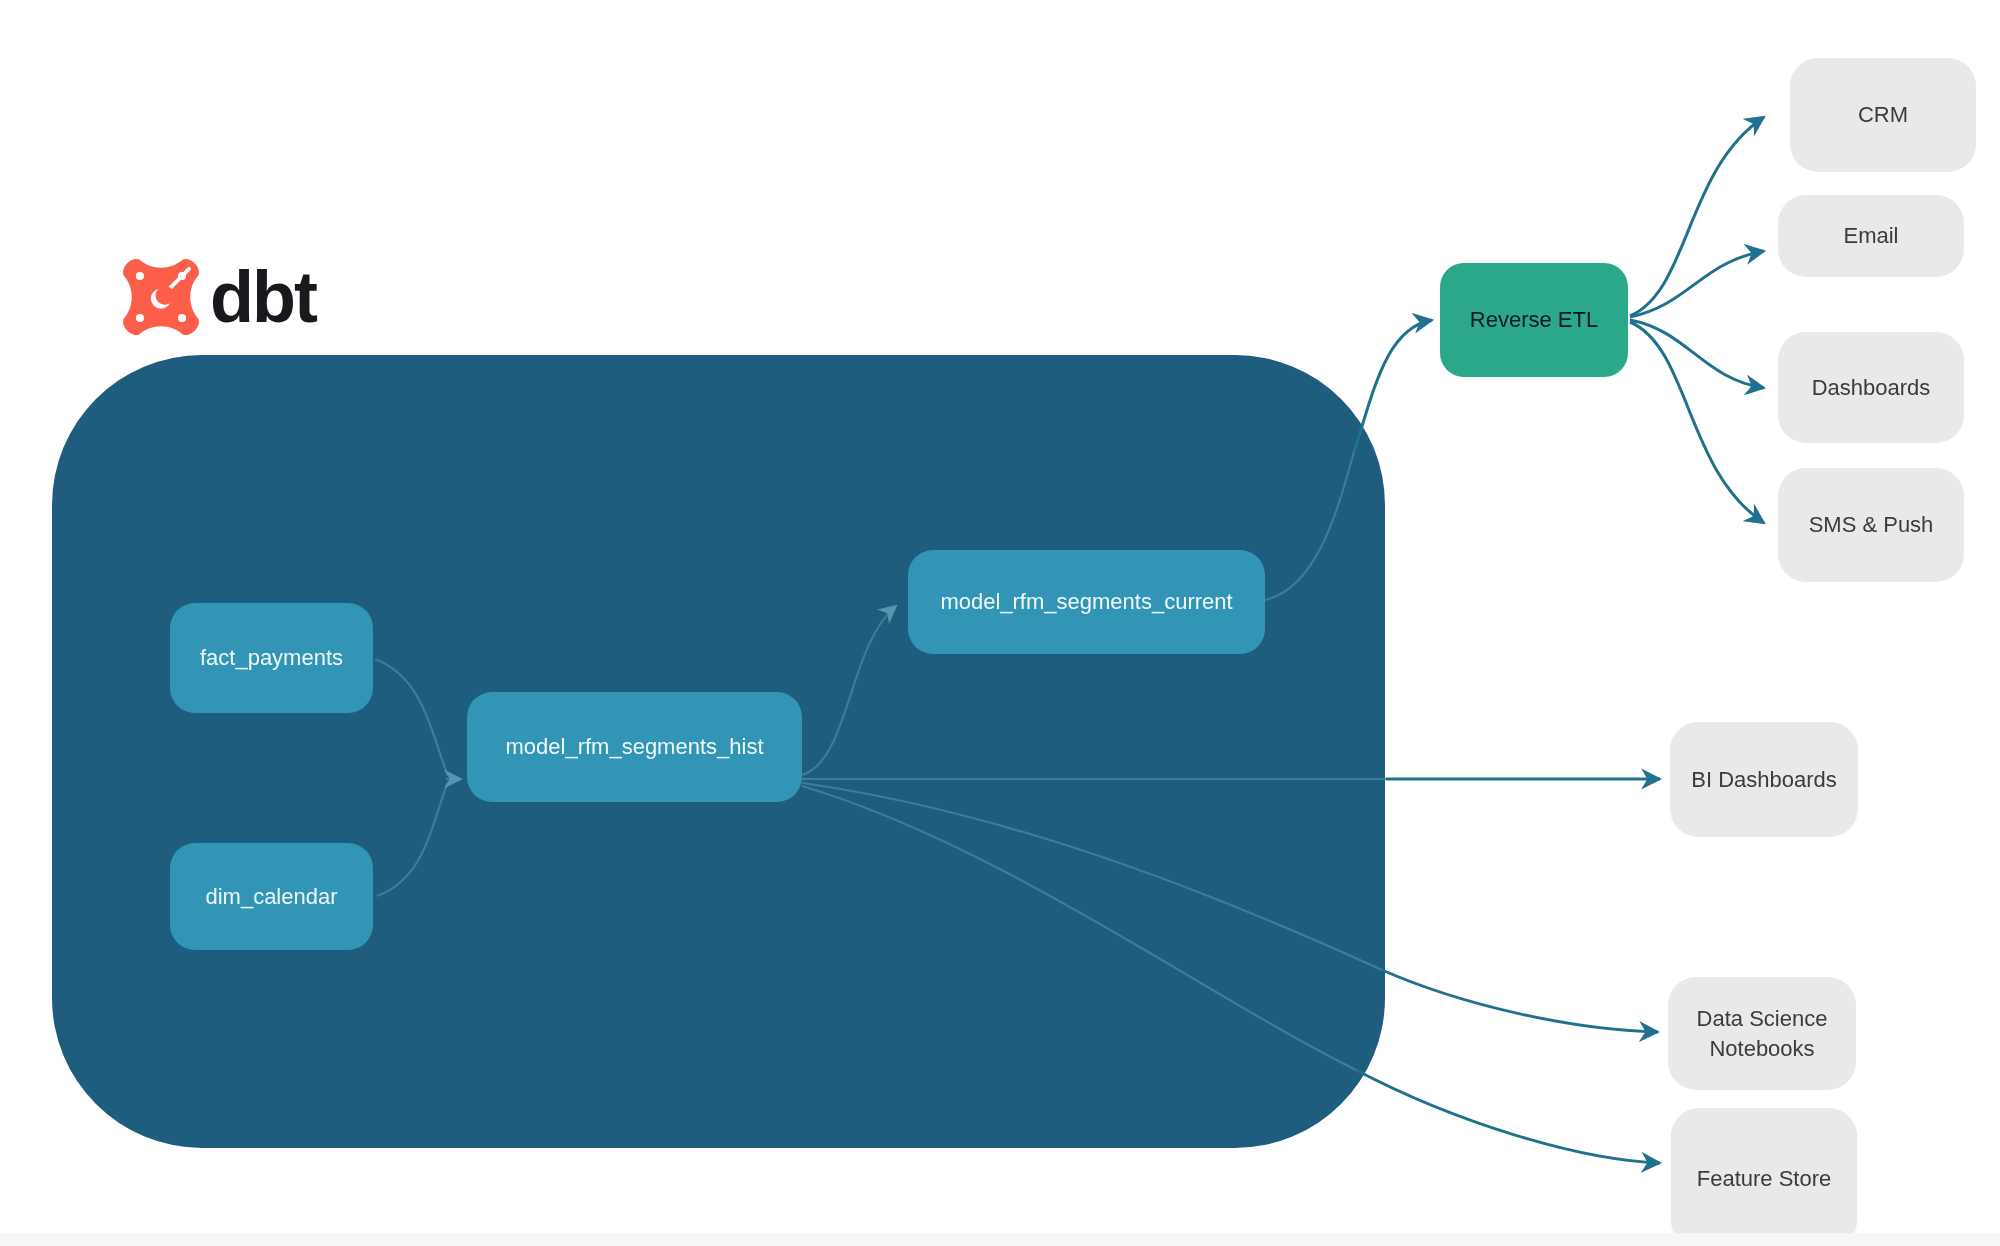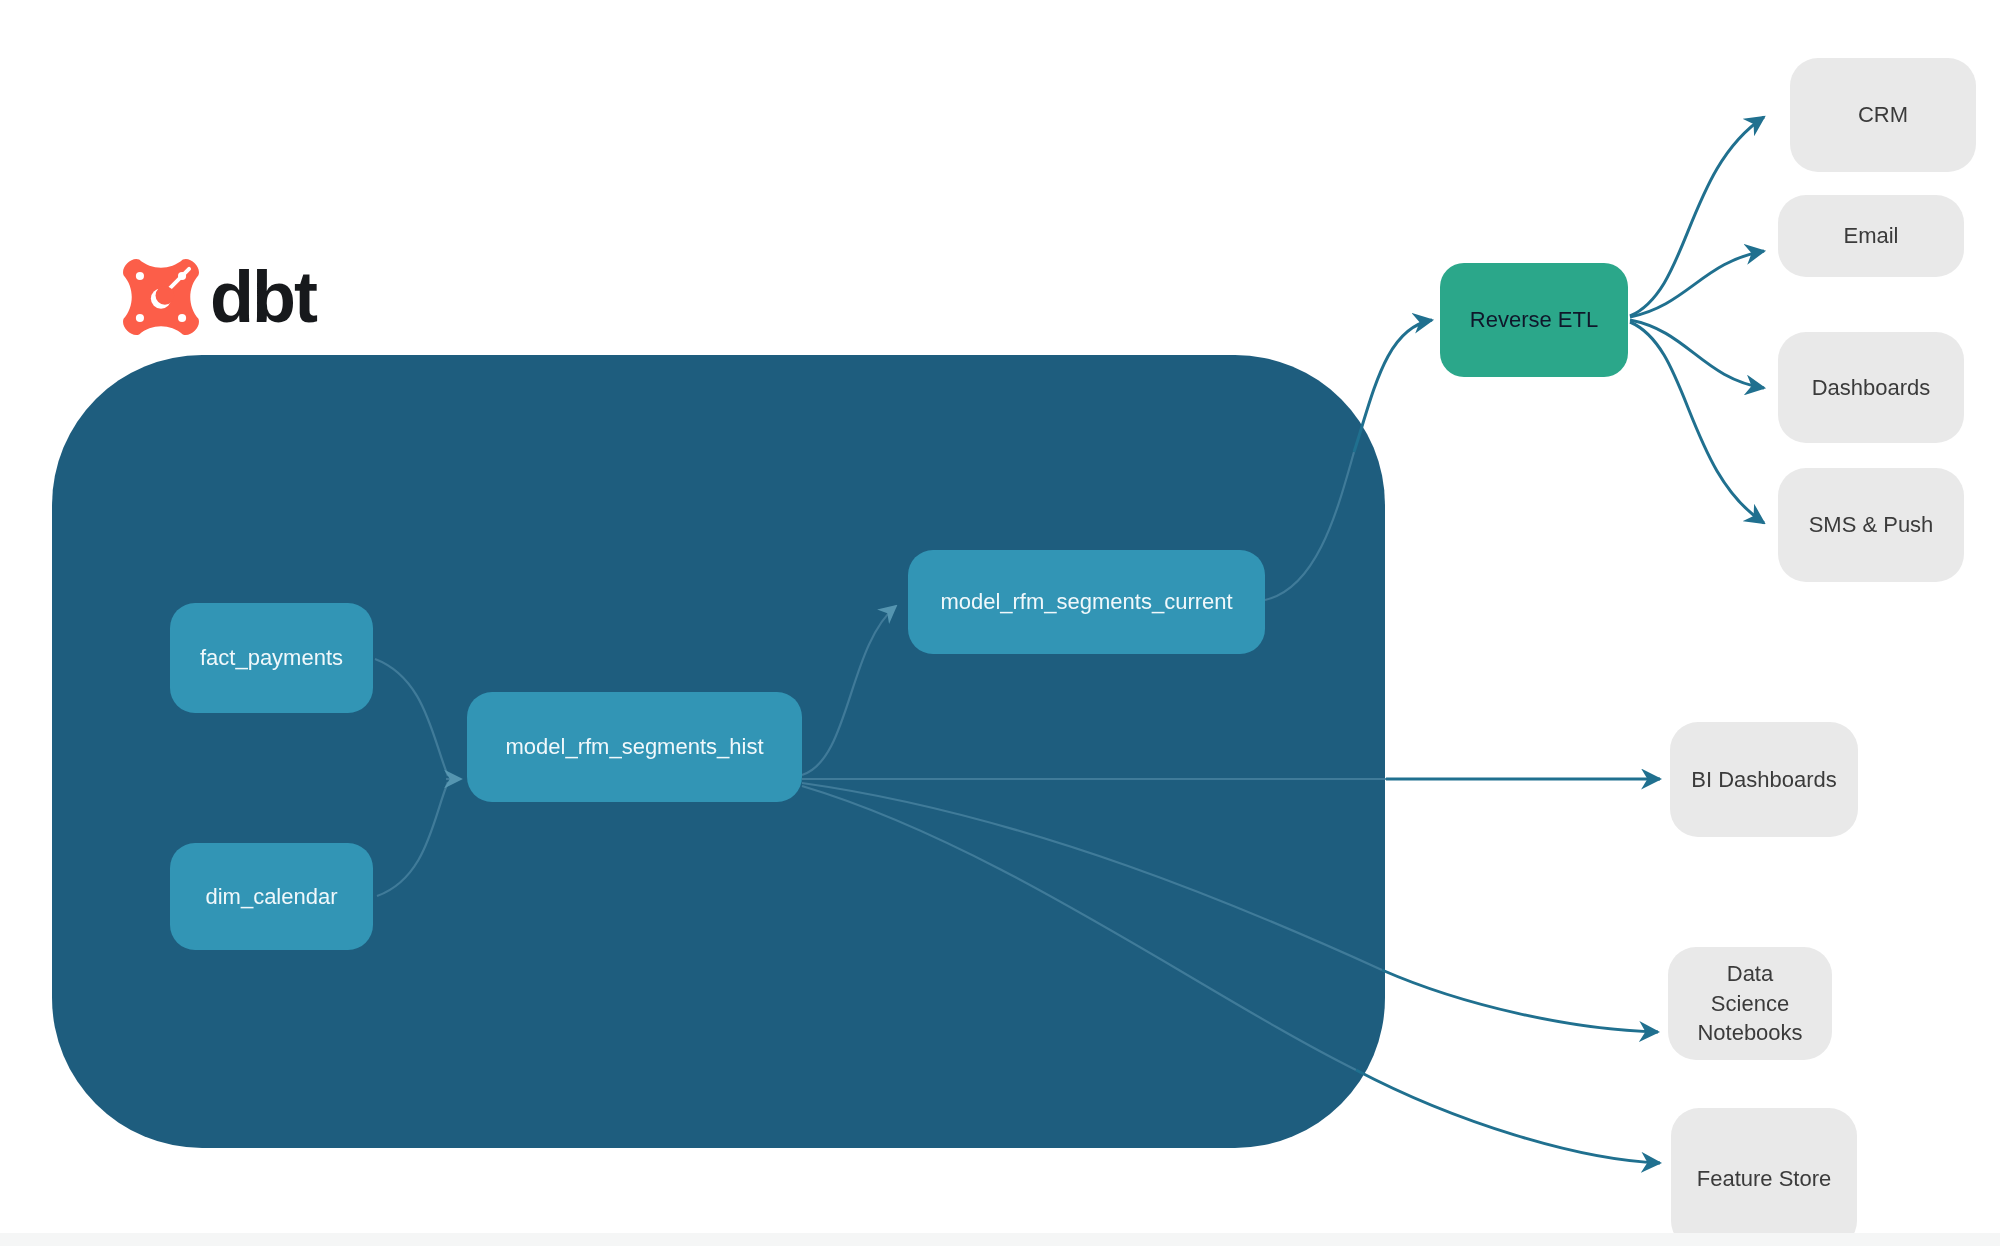--- a/index.html
+++ b/index.html
@@ -27,21 +27,21 @@
   .n-fact{left:170px;top:603px;width:203px;height:110px;}
   .n-dim{left:170px;top:843px;width:203px;height:107px;}
   .n-hist{left:467px;top:692px;width:335px;height:110px;}
   .n-curr{left:908px;top:550px;width:357px;height:104px;}
   .n-retl{left:1440px;top:263px;width:188px;height:114px;}
   .n-crm{left:1778px;top:58px;width:186px;height:114px;margin-left:12px;}
   .n-email{left:1778px;top:195px;width:186px;height:82px;}
   .n-adv{left:1778px;top:332px;width:186px;height:111px;}
   .n-sms{left:1778px;top:468px;width:186px;height:114px;}
   .n-bi{left:1670px;top:722px;width:188px;height:115px;}
-  .n-ds{left:1668px;top:947px;width:164px;height:113px;}
+  .n-ds{left:1668px;top:977px;width:188px;height:113px;}
   .n-fs{left:1671px;top:1108px;width:186px;height:141px;}
 
   svg.wires{position:absolute;left:0;top:0;width:2000px;height:1246px;pointer-events:none;}
   .edge-dark{fill:none;stroke:var(--edge-outside);stroke-width:3;}
   .edge-light{fill:none;stroke:var(--edge-inside);stroke-width:2.2;opacity:.9;}
   .head-dark{fill:var(--edge-outside);}
   .head-light{fill:var(--edge-inside-head);}
 
   .bottom-strip{position:absolute;left:0;bottom:0;width:100%;height:13px;background:#F5F6F6;}
 </style>

